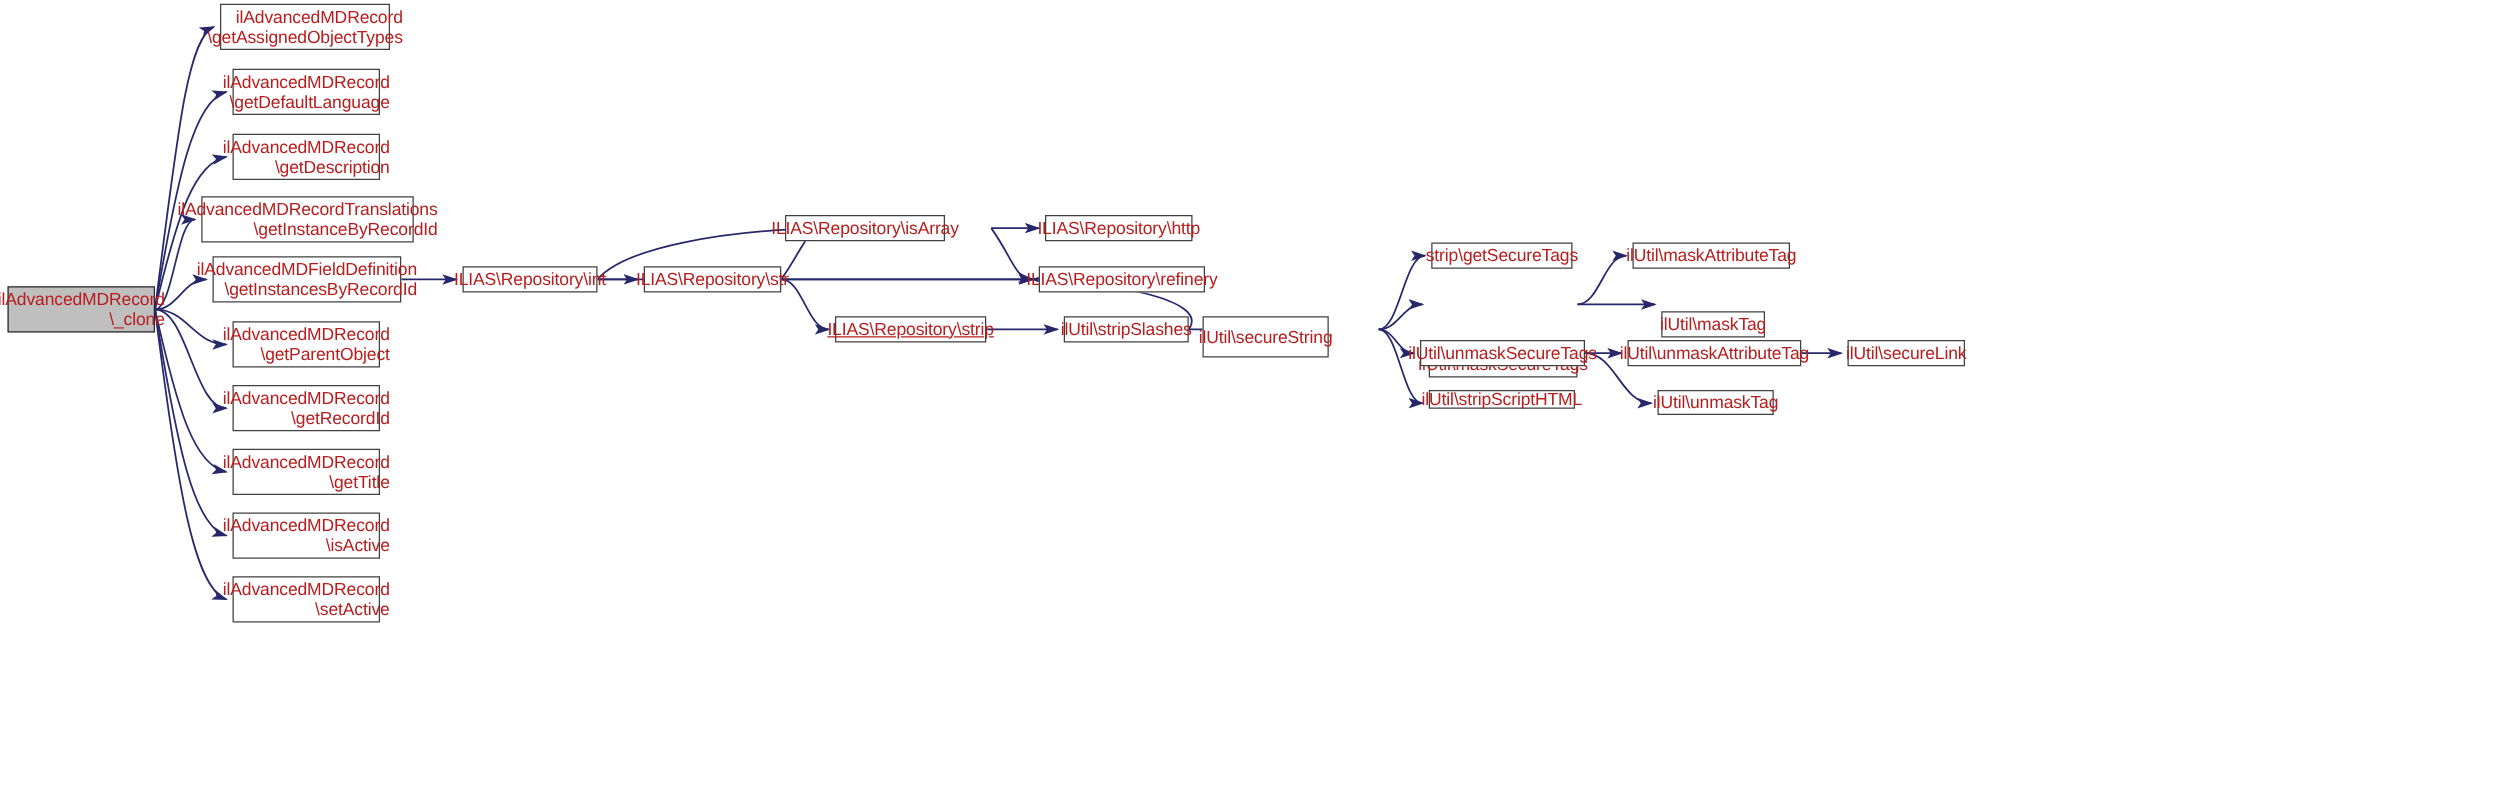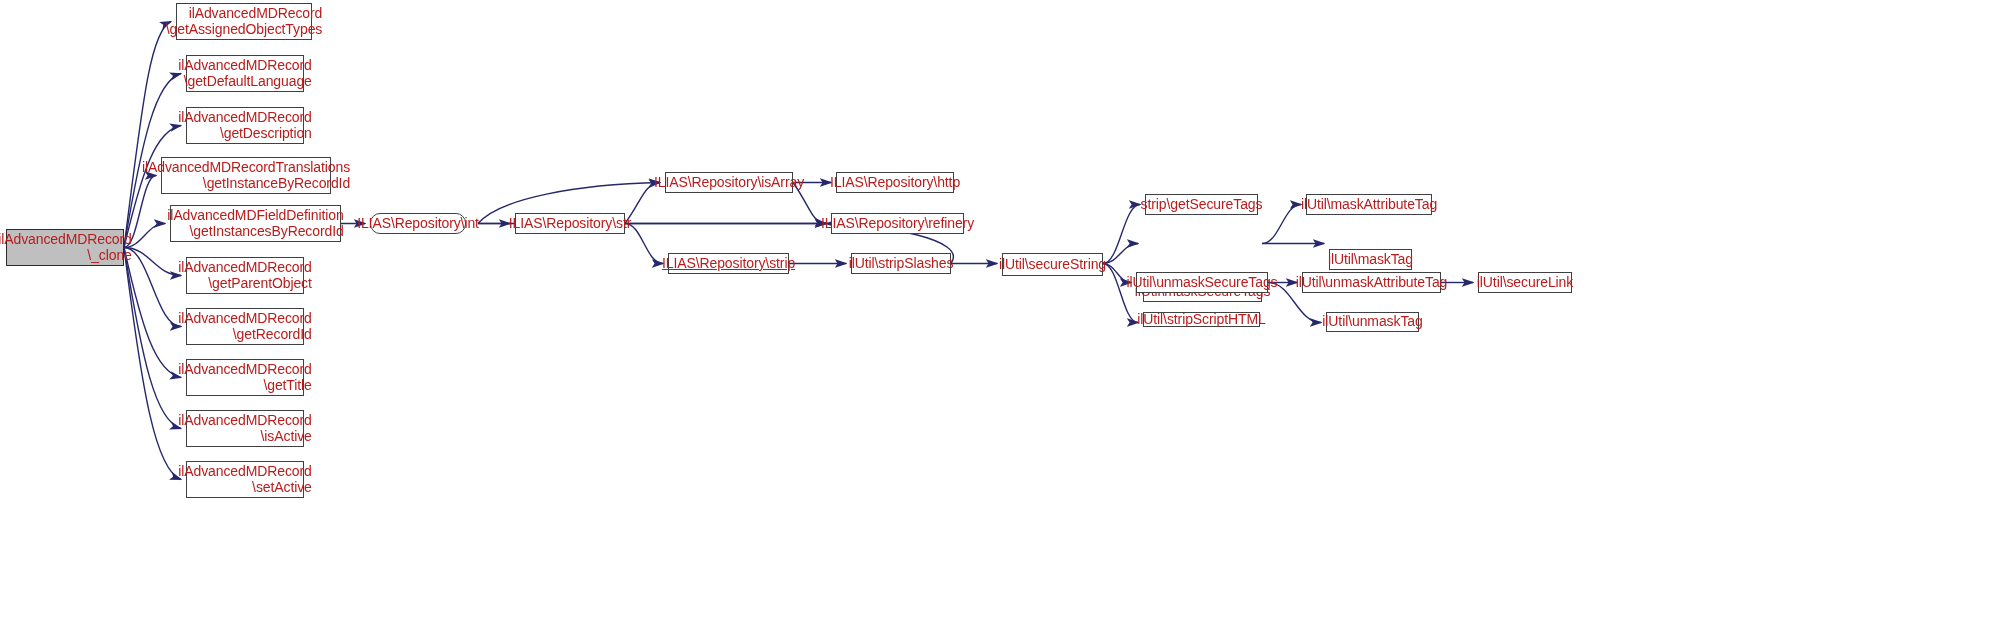--- a/index.html
+++ b/index.html
@@ -72,40 +72,40 @@
       <div class="node root" style="left: 6px; top: 229px; width: 118px; height: 37px;"><span class="lbl">ilAdvancedMDRecord
 \_clone</span></div>
       <div class="node" style="left: 176px; top: 3px; width: 136px; height: 37px;"><span class="lbl">ilAdvancedMDRecord
 \getAssignedObjectTypes</span></div>
       <div class="node" style="left: 186px; top: 55px; width: 118px; height: 37px;"><span class="lbl">ilAdvancedMDRecord
 \getDefaultLanguage</span></div>
       <div class="node" style="left: 186px; top: 107px; width: 118px; height: 37px;"><span class="lbl">ilAdvancedMDRecord
 \getDescription</span></div>
       <div class="node" style="left: 161px; top: 157px; width: 170px; height: 37px;"><span class="lbl">ilAdvancedMDRecordTranslations
 \getInstanceByRecordId</span></div>
-      <div class="node" style="left: 170px; top: 205px; width: 171px; height: 37px;"><span class="lbl">ilAdvancedMDFieldDefinition
+      <div class="node" style="left: 170px; top: 205px; width: 151px; height: 37px;"><span class="lbl">ilAdvancedMDFieldDefinition
 \getInstancesByRecordId</span></div>
       <div class="node" style="left: 186px; top: 257px; width: 118px; height: 37px;"><span class="lbl">ilAdvancedMDRecord
 \getParentObject</span></div>
       <div class="node" style="left: 186px; top: 308px; width: 118px; height: 37px;"><span class="lbl">ilAdvancedMDRecord
 \getRecordId</span></div>
       <div class="node" style="left: 186px; top: 359px; width: 118px; height: 37px;"><span class="lbl">ilAdvancedMDRecord
 \getTitle</span></div>
       <div class="node" style="left: 186px; top: 410px; width: 118px; height: 37px;"><span class="lbl">ilAdvancedMDRecord
 \isActive</span></div>
       <div class="node" style="left: 186px; top: 461px; width: 118px; height: 37px;"><span class="lbl">ilAdvancedMDRecord
 \setActive</span></div>
-      <div class="node" style="left: 370px; top: 213px; width: 96px; height: 21px; border-radius: 10px;"><span class="lbl">ILIAS\Repository\int</span></div>
+      <div class="node" style="left: 370px; top: 213px; width: 108px; height: 21px;"><span class="lbl">ILIAS\Repository\int</span></div>
       <div class="node" style="left: 515px; top: 213px; width: 110px; height: 21px;"><span class="lbl">ILIAS\Repository\str</span></div>
-      <div class="node" style="left: 665px; top: 172px; width: 128px; height: 21px;"><span class="lbl">ILIAS\Repository\isArray</span></div>
+      <div class="node" style="left: 628px; top: 172px; width: 128px; height: 21px;"><span class="lbl">ILIAS\Repository\isArray</span></div>
       <div class="node" style="left: 836px; top: 172px; width: 118px; height: 21px;"><span class="lbl">ILIAS\Repository\http</span></div>
       <div class="node" style="left: 831px; top: 213px; width: 133px; height: 21px;"><span class="lbl">ILIAS\Repository\refinery</span></div>
       <div class="node" style="left: 668px; top: 253px; width: 121px; height: 21px; text-decoration: underline;"><span class="lbl">ILIAS\Repository\strip</span></div>
       <div class="node" style="left: 851px; top: 253px; width: 100px; height: 21px;"><span class="lbl">ilUtil\stripSlashes</span></div>
-      <div class="node" style="left: 1002px; top: 253px; width: 101px; height: 23px;"><span class="lbl">ilUtil\secureString</span></div>
+      <div class="node" style="left: 962px; top: 253px; width: 101px; height: 33px;"><span class="lbl">ilUtil\secureString</span></div>
       <div class="node" style="left: 1145px; top: 194px; width: 113px; height: 21px;"><span class="lbl">strip\getSecureTags</span></div>
       <div class="node" style="left: 1143px; top: 233px; width: 119px; height: 21px; margin-top: 48px;"><span class="lbl">ilUtil\maskSecureTags</span></div>
       <div class="node" style="left: 1136px; top: 272px; width: 132px; height: 21px;"><span class="lbl">ilUtil\unmaskSecureTags</span></div>
       <div class="node" style="left: 1143px; top: 312px; width: 117px; height: 15px;"><span class="lbl">ilUtil\stripScriptHTML</span></div>
       <div class="node" style="left: 1306px; top: 194px; width: 126px; height: 21px;"><span class="lbl">ilUtil\maskAttributeTag</span></div>
       <div class="node" style="left: 1329px; top: 249px; width: 83px; height: 21px;"><span class="lbl">ilUtil\maskTag</span></div>
       <div class="node" style="left: 1302px; top: 272px; width: 139px; height: 21px;"><span class="lbl">ilUtil\unmaskAttributeTag</span></div>
       <div class="node" style="left: 1326px; top: 312px; width: 93px; height: 20px;"><span class="lbl">ilUtil\unmaskTag</span></div>
       <div class="node" style="left: 1478px; top: 272px; width: 94px; height: 21px;"><span class="lbl">ilUtil\secureLink</span></div>
     </div>

